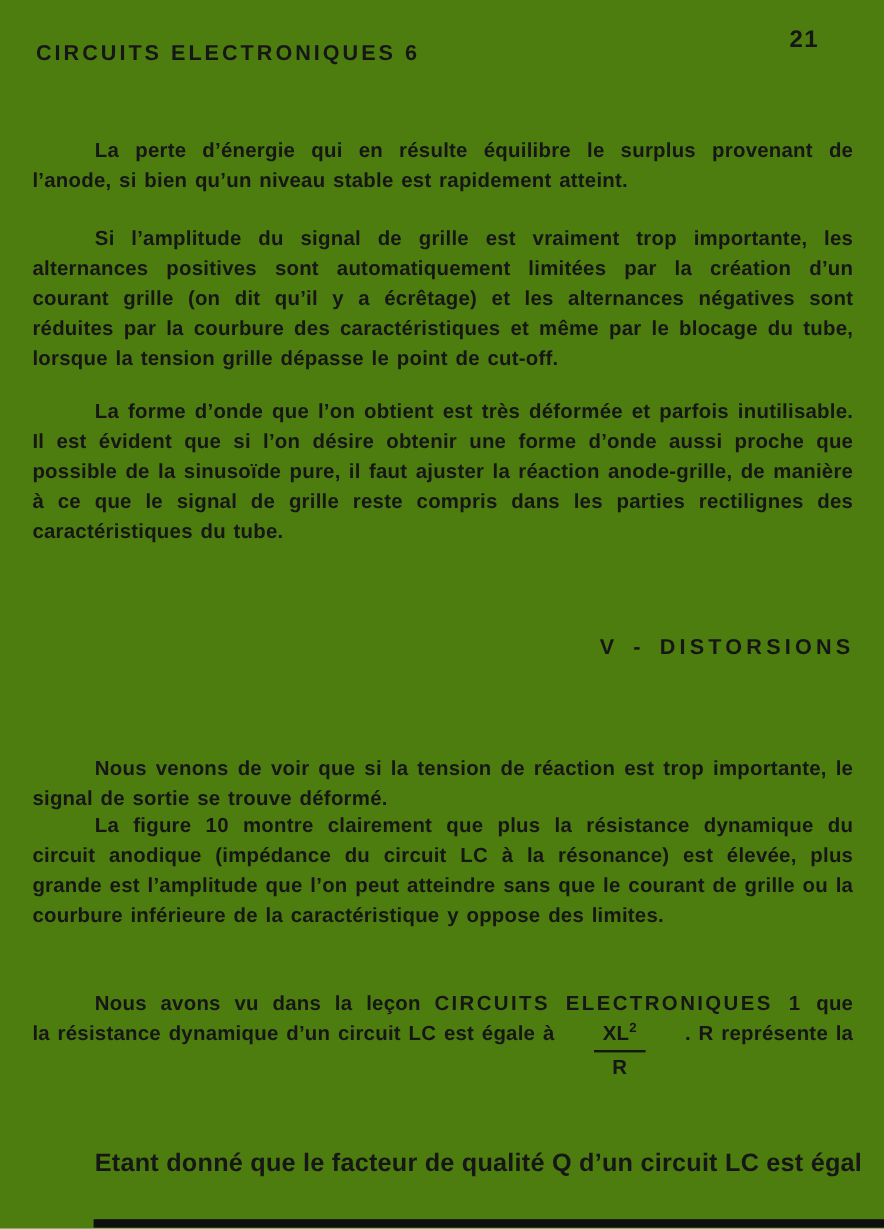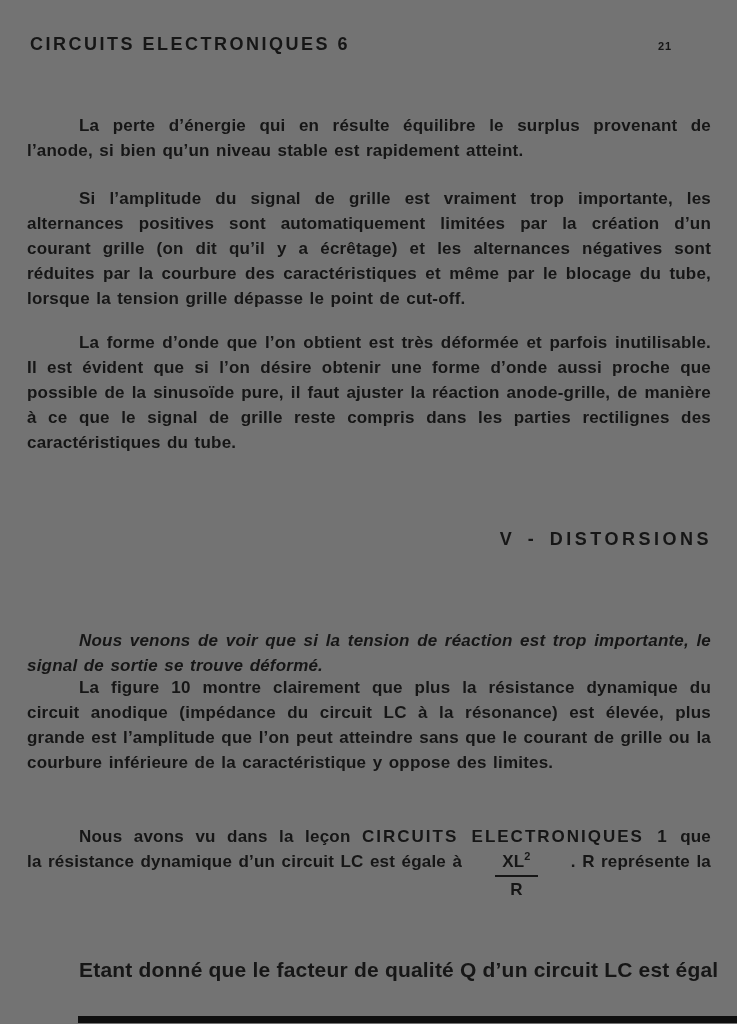--- a/index.html
+++ b/index.html
@@ -1,58 +1,58 @@
 <!DOCTYPE html>
 <html lang="fr"><head>
 <meta charset="utf-8">
 <style>
   html, body { margin: 0; padding: 0; background: #ffffff; }
   .page {
     position: relative;
     width: 737px;
     height: 1024px;
-    background: #737373;
+    background: #4d7c0f;
     overflow: hidden;
     font-family: "Liberation Sans", sans-serif;
     font-weight: 700;
     color: #161616;
     -webkit-font-smoothing: antialiased;
   }
   .page-header-title {
     position: absolute;
     top: 34px;
     left: 30px;
     font-size: 18px;
     letter-spacing: 2.5px;
     white-space: nowrap;
   }
   .page-number {
     position: absolute;
-    top: 40px;
+    top: 22px;
     left: 658px;
-    font-size: 11px;
+    font-size: 20px;
     letter-spacing: 1px;
   }
   .body-par {
     position: absolute;
     left: 27px;
     width: 684px;
     margin: 0;
     font-size: 17px;
     line-height: 25px;
     letter-spacing: 0.2px;
     word-spacing: 1.5px;
     text-align: justify;
     text-indent: 52px;
     hyphens: none;
   }
   .par-1 { top: 113px; }
   .par-2 { top: 186px; }
   .par-3 { top: 330px; }
-  .par-4 { top: 628px; font-style: italic; }
+  .par-4 { top: 628px; }
   .par-5 { top: 675px; }
   .section-heading {
     position: absolute;
     top: 529px;
     left: 0;
     width: 712px;
     margin: 0;
     font-size: 18px;
     letter-spacing: 3.5px;
     text-align: right;

